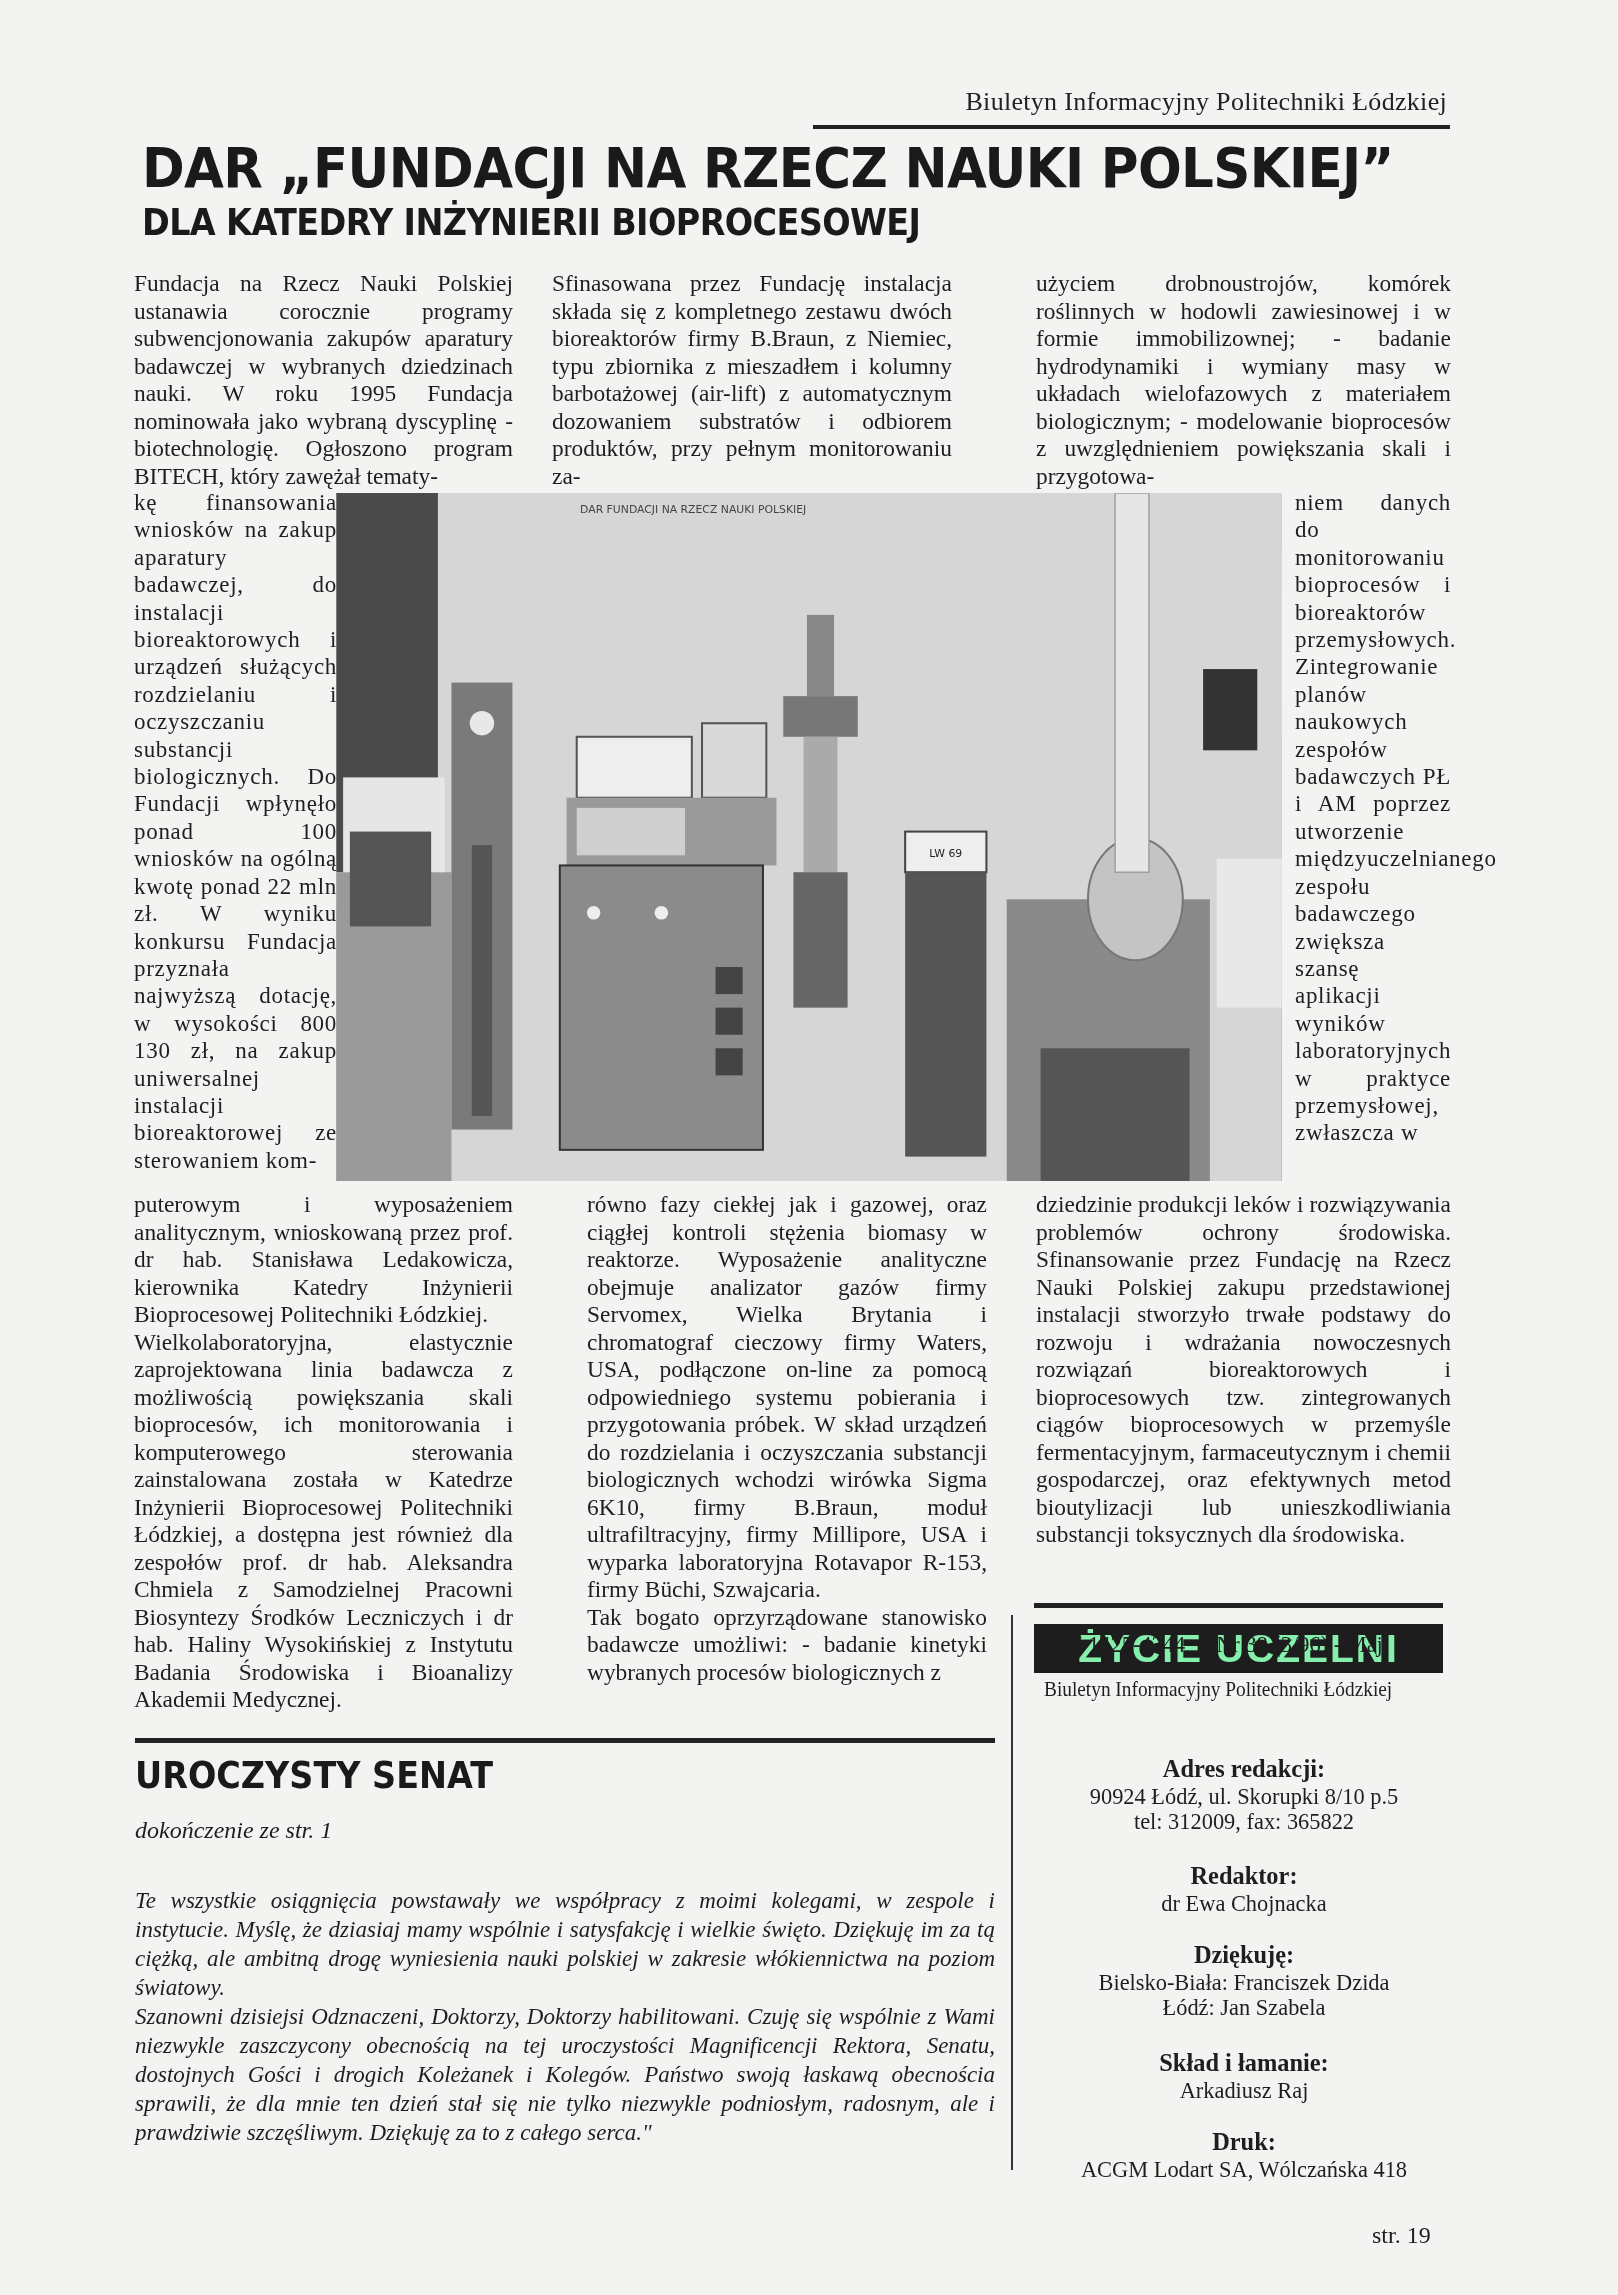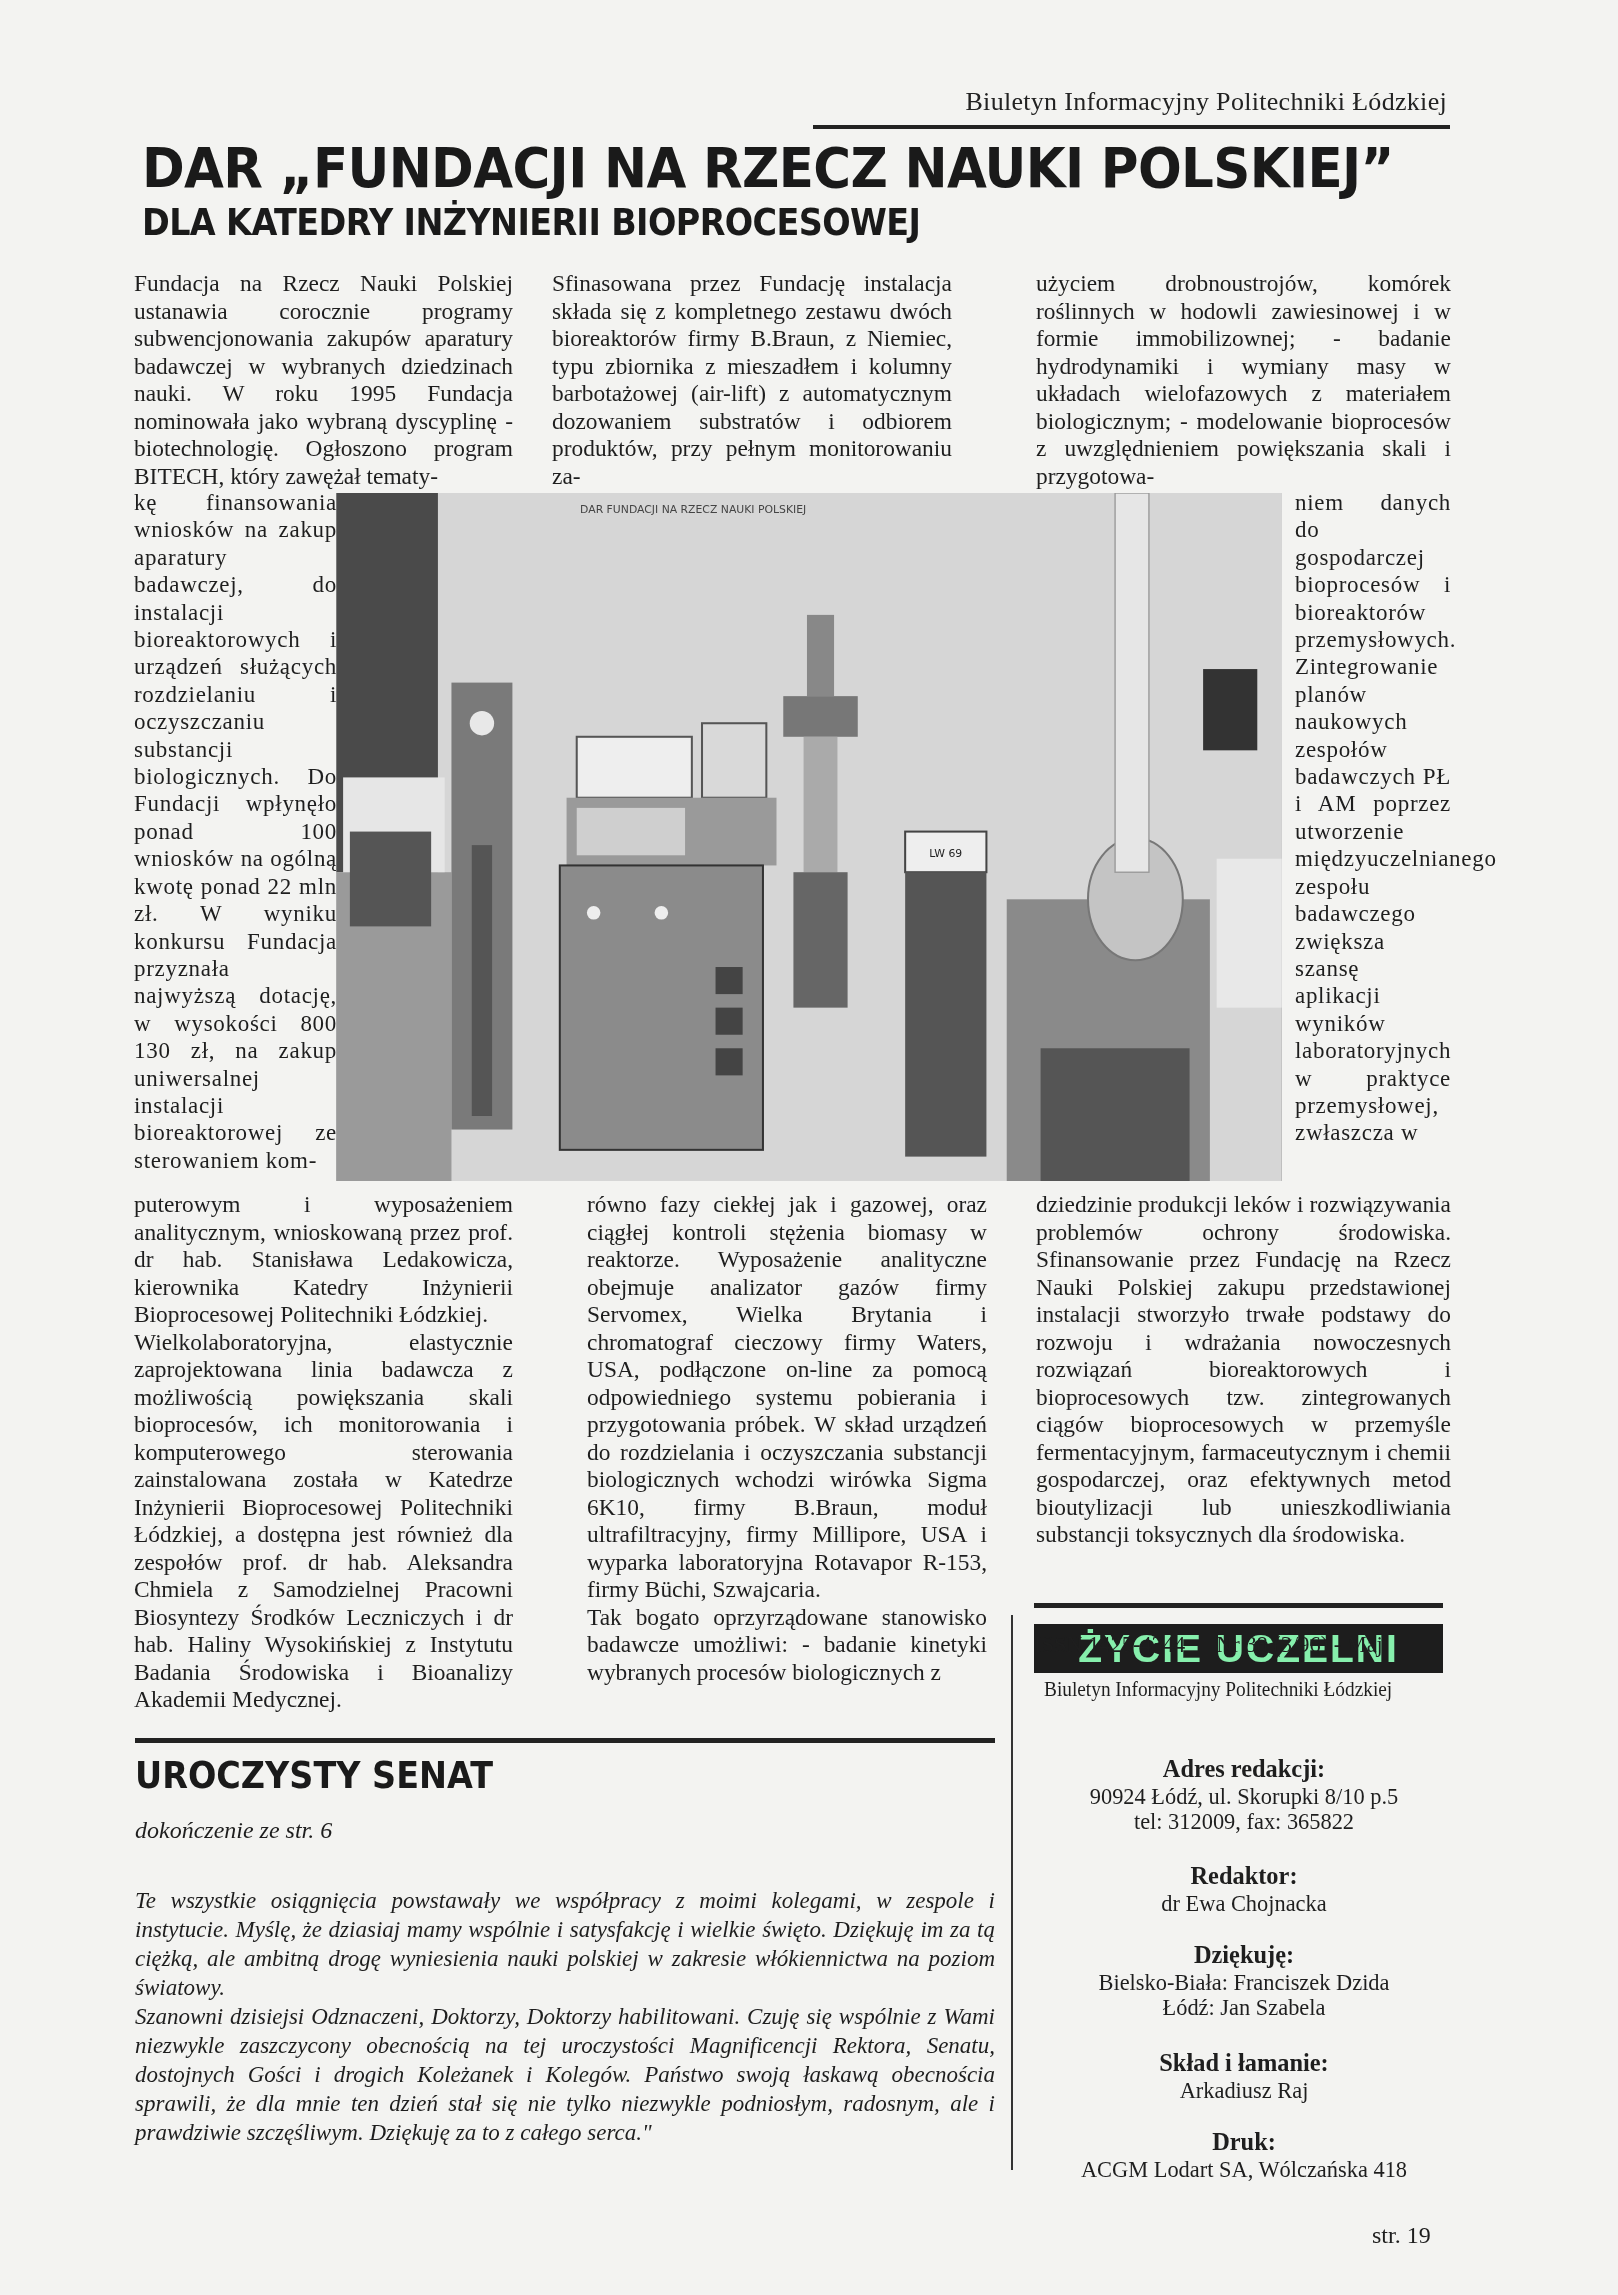--- a/index.html
+++ b/index.html
@@ -89,21 +89,21 @@
 </div>
 <div class="abs col col2-bottom">
   <p>równo fazy ciekłej jak i gazowej, oraz ciągłej kontroli stężenia biomasy w reaktorze. Wyposażenie analityczne obejmuje analizator gazów firmy Servomex, Wielka Brytania i chromatograf cieczowy firmy Waters, USA, podłączone on-line za pomocą odpowiedniego systemu pobierania i przygotowania próbek. W skład urządzeń do rozdzielania i oczyszczania substancji biologicznych wchodzi wirówka Sigma 6K10, firmy B.Braun, moduł ultrafiltracyjny, firmy Millipore, USA i wyparka laboratoryjna Rotavapor R-153, firmy Büchi, Szwajcaria.</p>
   <p>Tak bogato oprzyrządowane stanowisko badawcze umożliwi: - badanie kinetyki wybranych procesów biologicznych z</p>
 </div>
 
 <div class="abs col col3-top">
   <p>użyciem drobnoustrojów, komórek roślinnych w hodowli zawiesinowej i w formie immobilizownej; - badanie hydrodynamiki i wymiany masy w układach wielofazowych z materiałem biologicznym; - modelowanie bioprocesów z uwzględnieniem powiększania skali i przygotowa-</p>
 </div>
 <div class="abs col col3-narrow">
-  <p>niem danych do gospodarczej bioprocesów i bioreaktorów przemysłowych.</p>
+  <p>niem danych do monitorowaniu bioprocesów i bioreaktorów przemysłowych.</p>
   <p>Zintegrowanie planów naukowych zespołów badawczych PŁ i AM poprzez utworzenie międzyuczelnianego zespołu badawczego zwiększa szansę aplikacji wyników laboratoryjnych w praktyce przemysłowej, zwłaszcza w</p>
 </div>
 <div class="abs col col3-bottom">
   <p>dziedzinie produkcji leków i rozwiązywania problemów ochrony środowiska. Sfinansowanie przez Fundację na Rzecz Nauki Polskiej zakupu przedstawionej instalacji stworzyło trwałe podstawy do rozwoju i wdrażania nowoczesnych rozwiązań bioreaktorowych i bioprocesowych tzw. zintegrowanych ciągów bioprocesowych w przemyśle fermentacyjnym, farmaceutycznym i chemii gospodarczej, oraz efektywnych metod bioutylizacji lub unieszkodliwiania substancji toksycznych dla środowiska.</p>
 </div>
 
 <div class="abs photo">
   <svg width="946" height="688" viewBox="0 0 1396 1016">
     <rect x="0" y="0" width="1396" height="1016" fill="#d6d6d6"></rect>
     <rect x="0" y="0" width="150" height="560" fill="#4a4a4a"></rect>
@@ -135,21 +135,21 @@
     <ellipse cx="1180" cy="600" rx="70" ry="90" fill="#c4c4c4" stroke="#777" stroke-width="3"></ellipse>
     <rect x="1150" y="0" width="50" height="560" fill="#e6e6e6" stroke="#999" stroke-width="2"></rect>
     <rect x="1280" y="260" width="80" height="120" fill="#333"></rect>
     <rect x="1300" y="540" width="96" height="220" fill="#e8e8e8"></rect>
     <text x="360" y="30" font-size="16" fill="#444" font-family="DejaVu Sans, sans-serif">DAR   FUNDACJI  NA RZECZ    NAUKI   POLSKIEJ</text>
   </svg>
 </div>
 
 <div class="abs senat-rule"></div>
 <div class="abs senat-title">UROCZYSTY SENAT</div>
-<div class="abs senat-sub">dokończenie ze str. 6</div>
+<div class="abs senat-sub">dokończenie ze str. 1</div>
 <div class="abs senat-body">
   <p>Te wszystkie osiągnięcia powstawały we współpracy z moimi kolegami, w zespole i instytucie. Myślę, że dziasiaj mamy wspólnie i satysfakcję i wielkie święto. Dziękuję im za tą ciężką, ale ambitną drogę wyniesienia nauki polskiej w zakresie włókiennictwa na poziom światowy.</p>
   <p>Szanowni dzisiejsi Odznaczeni, Doktorzy, Doktorzy habilitowani. Czuję się wspólnie z Wami niezwykle zaszczycony obecnością na tej uroczystości Magnificencji Rektora, Senatu, dostojnych Gości i drogich Koleżanek i Kolegów. Państwo swoją łaskawą obecnościa sprawili, że dla mnie ten dzień stał się nie tylko niezwykle podniosłym, radosnym, ale i prawdziwie szczęśliwym. Dziękuję za to z całego serca."</p>
 </div>
 
 <div class="abs box-rule"></div>
 <div class="abs box-vline"></div>
 <div class="abs zycie">ŻYCIE UCZELNI</div>
 <div class="abs zycie-sub">Biuletyn Informacyjny Politechniki Łódzkiej</div>
 <div class="abs issn">

